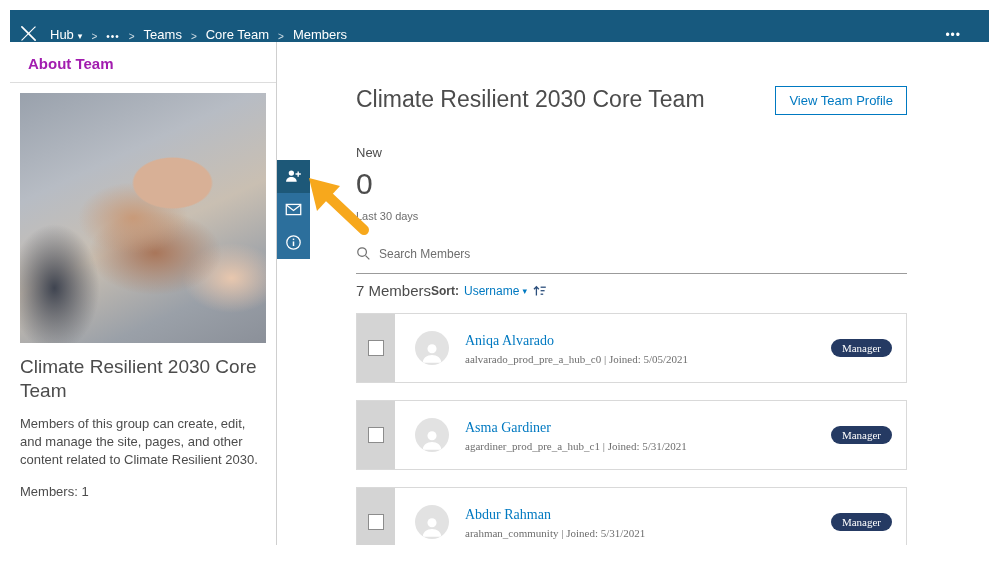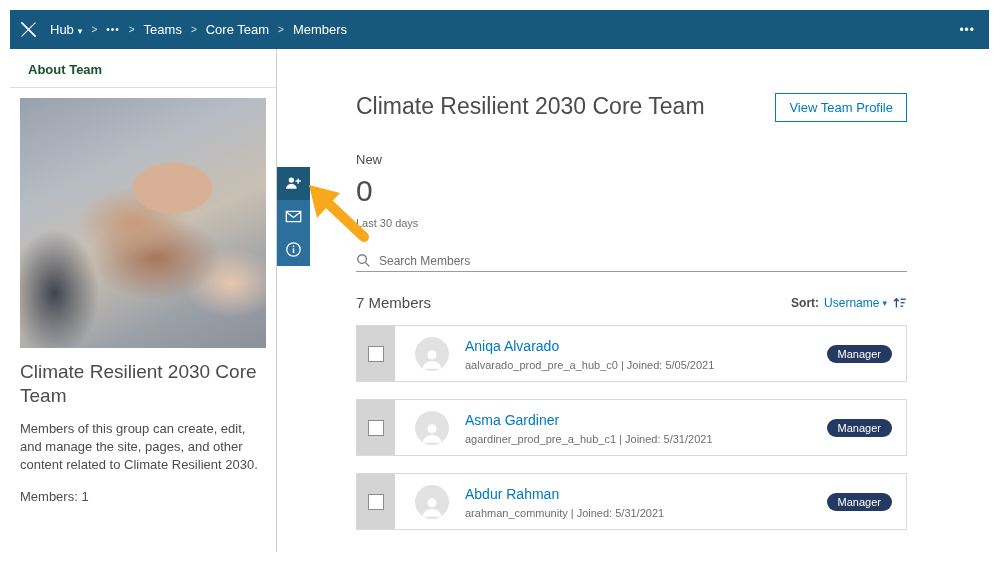--- a/index.html
+++ b/index.html
@@ -1,35 +1,35 @@
 <!DOCTYPE html>
 <html><head>
 <meta charset="utf-8">
 <style>
   * { box-sizing: border-box; margin: 0; padding: 0; }
   html, body { width: 999px; height: 568px; background: #fff; overflow: hidden; }
   body { font-family: "Liberation Sans", sans-serif; color: #4c4c4c; }
   .app { position: relative; width: 979px; height: 535px; margin: 10px; background: #fff; }
 
   
-  .nav { height: 39px; background: #17597e; display: flex; align-items: center; padding: 0 14px 0 10px; gap: 9px; }
+  .nav { height: 32px; background: #17597e; display: flex; align-items: flex-end; padding: 0 28px 0 10px; gap: 9px; }
   .nav, .nav * { color: #fff; font-size: 13px; }
   .nav .logo { display: flex; align-items: center; margin-right: 4px; cursor: pointer; }
   .nav .crumb { cursor: pointer; white-space: nowrap; }
   .nav .app-crumb { display: flex; align-items: center; gap: 4px; }
   .nav .caret { font-size: 9px; position: relative; top: 1px; }
   .nav .sep { color: rgba(255,255,255,0.8); font-size: 10px; }
   .nav .ellipsis { letter-spacing: 1px; font-size: 10px; cursor: pointer; }
   .nav .nav-right { margin-left: auto; letter-spacing: 1px; font-size: 12px; cursor: pointer; }
 
   .body { position: relative; display: flex; height: 503px; }
 
   
   .sidebar { width: 267px; border-right: 1px solid #cfcfcf; overflow: hidden; background: #fff; flex: 0 0 auto; }
-  .sb-head { font-size: 13px; font-weight: bold; color: #14532d; padding: 13px 18px 10px; }
+  .sb-head { font-size: 15px; font-weight: bold; color: #a21caf; padding: 13px 18px 10px; }
   .sb-divider { border: none; border-top: 1px solid #ddd; }
   .photo { margin: 10px 10px 0; height: 250px;
     background:
       radial-gradient(ellipse 70px 45px at 62% 36%, #d8b096 0%, #d8b096 55%, rgba(216,176,150,0) 58%),
       radial-gradient(ellipse 85px 55px at 46% 50%, #c89a79 0%, rgba(200,154,121,0) 65%),
       radial-gradient(ellipse 95px 60px at 55% 64%, #a9765a 0%, rgba(169,118,90,0) 70%),
       radial-gradient(ellipse 60px 85px at 14% 78%, #3f4450 0%, rgba(63,68,80,0) 75%),
       radial-gradient(ellipse 70px 50px at 86% 74%, #e8c7ae 0%, rgba(232,199,174,0) 70%),
       linear-gradient(155deg, #99a1ac 0%, #b7bcc4 30%, #c9bfb2 55%, #9aa0a8 80%, #8b9099 100%);
   }
@@ -54,34 +54,34 @@
   .view-btn { border: 1px solid #0079c1; background: #fff; color: #0079c1; font-size: 13px; font-family: inherit;
     padding: 6px 13px; cursor: pointer; white-space: nowrap; }
 
   .stats { display: flex; margin-top: 30px; }
   .stat { width: 300px; }
   .stat-label { font-size: 13px; color: #4c4c4c; }
   .stat-value { font-size: 30px; color: #4c4c4c; margin-top: 7px; }
   .stat-sub { font-size: 11px; color: #6e6e6e; margin-top: 9px; }
 
   .search-row { margin-top: 24px; display: flex; align-items: center; gap: 8px;
-    border-bottom: 1px solid #9b9b9b; padding-bottom: 3px; }
+    border-bottom: 1px solid #9b9b9b; padding-bottom: 12px; }
   .search-input { border: none; outline: none; flex: 1; font-size: 12px; font-family: inherit; color: #333; background: transparent; }
   .search-input::placeholder { color: #6e6e6e; opacity: 1; }
 
-  .list-header { margin-top: 22px; display: flex; justify-content: space-between; align-items: center; }
+  .list-header { margin-top: 8px; display: flex; justify-content: flex-start; align-items: center; }
   .members-count { font-size: 15px; color: #4c4c4c; }
   .sort { display: flex; align-items: center; gap: 5px; font-size: 12px; }
   .sort-label { color: #4c4c4c; font-weight: bold; }
   .sort-link { color: #0079c1; cursor: pointer; display: flex; align-items: center; gap: 3px; }
   .sort-link .caret { font-size: 9px; }
   .sort-icon-btn { background: none; border: none; cursor: pointer; padding: 0; display: flex; align-items: center; }
 
   .member-card { margin-top: 14px; display: flex; align-items: center; border: 1px solid #d9d9d9;
-    height: 57px; background: #fff; }
+    height: 70px; background: #fff; font-family: Liberation Serif, serif; }
   .member-card + .member-card { margin-top: 17px; }
   .check-strip { width: 38px; height: 100%; background: #d4d4d4; display: flex; align-items: center; justify-content: center; flex: 0 0 auto; }
   .checkbox { width: 16px; height: 16px; background: #fff; border: 1px solid #8c8c8c; cursor: pointer; }
   .avatar { width: 34px; height: 34px; border-radius: 50%; background: #e2e2e2; margin-left: 20px;
     overflow: hidden; display: flex; align-items: flex-end; justify-content: center; flex: 0 0 auto; }
   .member-info { margin-left: 16px; min-width: 0; }
   .member-name { font-size: 14px; color: #0079c1; cursor: pointer; display: inline-block; }
   .member-meta { font-size: 11px; color: #6e6e6e; margin-top: 4px; }
   .badge { margin-left: auto; margin-right: 14px; background: #253a63; color: #fff; font-size: 11px;
     padding: 3px 11px; border-radius: 10px; white-space: nowrap; flex: 0 0 auto; }

